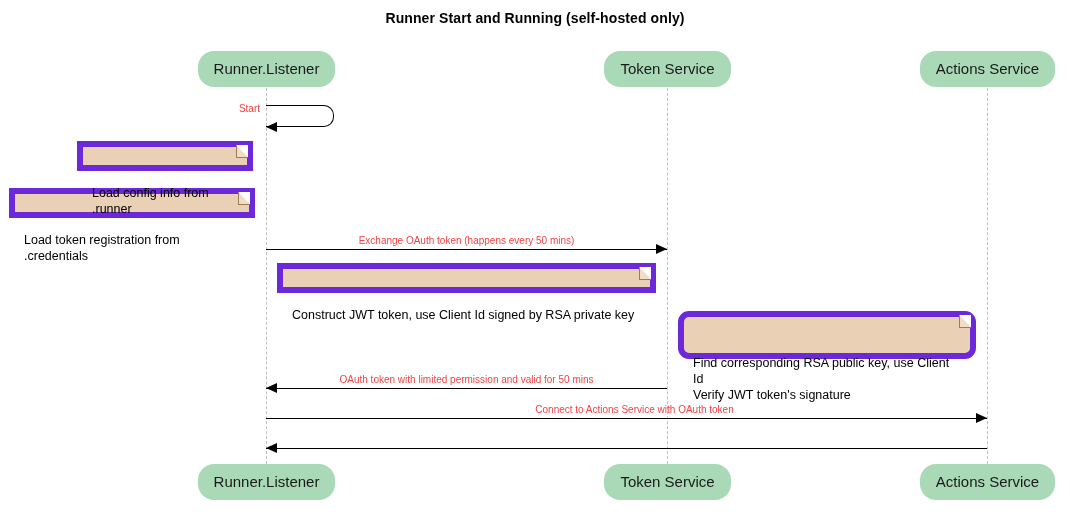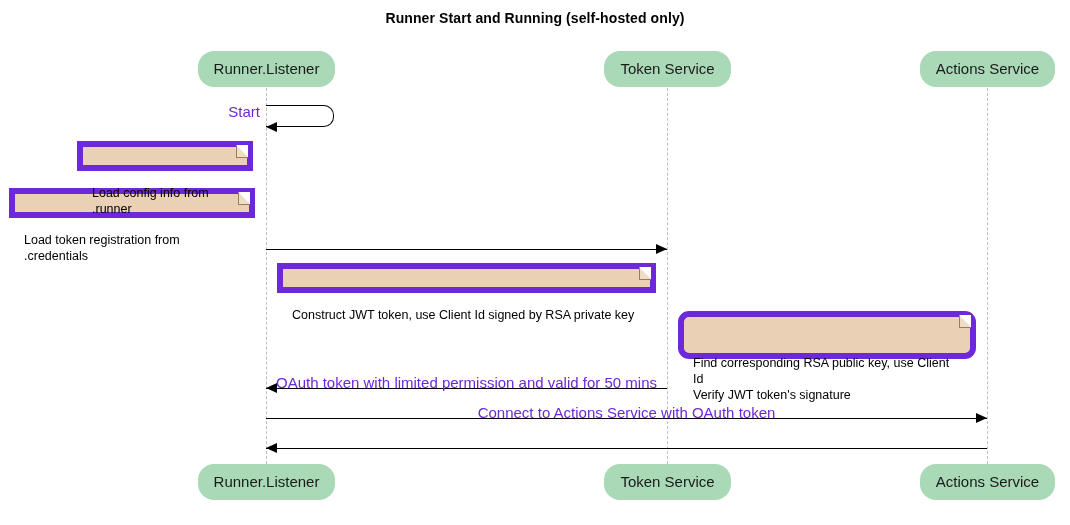--- a/index.html
+++ b/index.html
@@ -103,22 +103,22 @@
     border-bottom: 5px solid transparent;
     border-left: 11px solid #000000;
   }
   .arrowhead.left {
     border-top: 5px solid transparent;
     border-bottom: 5px solid transparent;
     border-right: 11px solid #000000;
   }
   .msg-label {
     position: absolute;
-    font-size: 15px;
-    color: #6d28d9;
+    font-size: 10px;
+    color: #ef4444;
     white-space: nowrap;
     text-align: center;
   }
   
   .selfloop {
     position: absolute;
     border: 1.5px solid #000000;
     border-left: none;
     border-top-right-radius: 10px;
     border-bottom-right-radius: 10px;
@@ -165,36 +165,37 @@
     <span class="note-text">Load config info from .runner</span>
   </div>
 
   <div class="note" style="left:9px; top:188px; width:246px; height:30px;">
     <span class="fold"></span>
     <span class="note-text">Load token registration from .credentials</span>
   </div>
 
   <div class="msg" style="left:266px; top:249px; width:401px;"></div>
   <div class="arrowhead right" style="left:656px; top:244px;"></div>
+  <div class="msg-label" style="left:266px; top:235px; width:401px;">Exchange OAuth token (happens every 50 mins)</div>
 
   <div class="note" style="left:277px; top:263px; width:379px; height:30px;">
     <span class="fold"></span>
     <span class="note-text">Construct JWT token, use Client Id signed by RSA private key</span>
   </div>
 
   <div class="note" style="left:678px; top:311px; width:298px; height:48px;border-radius:11px;">
     <span class="fold"></span>
     <span class="note-text">Find corresponding RSA public key, use Client Id
 Verify JWT token's signature</span>
   </div>
 
   <div class="msg" style="left:266px; top:388px; width:401px;"></div>
   <div class="arrowhead left" style="left:266px; top:383px;"></div>
   <div class="msg-label" style="left:266px; top:374px; width:401px;">OAuth token with limited permission and valid for 50 mins</div>
 
   <div class="msg" style="left:266px; top:418px; width:721px;"></div>
   <div class="arrowhead right" style="left:976px; top:413px;"></div>
-  <div class="msg-label" style="left:266px; top:404px; width:721px;">Connect to Actions Service with OAuth token</div>
+  <div class="msg-label" style="left:266px; top:404px; width:721px;padding-left:8px;">Connect to Actions Service with OAuth token</div>
 
   <div class="msg" style="left:266px; top:448px; width:721px;"></div>
   <div class="arrowhead left" style="left:266px; top:443px;"></div>
 
 </div>
 
 </body></html>

